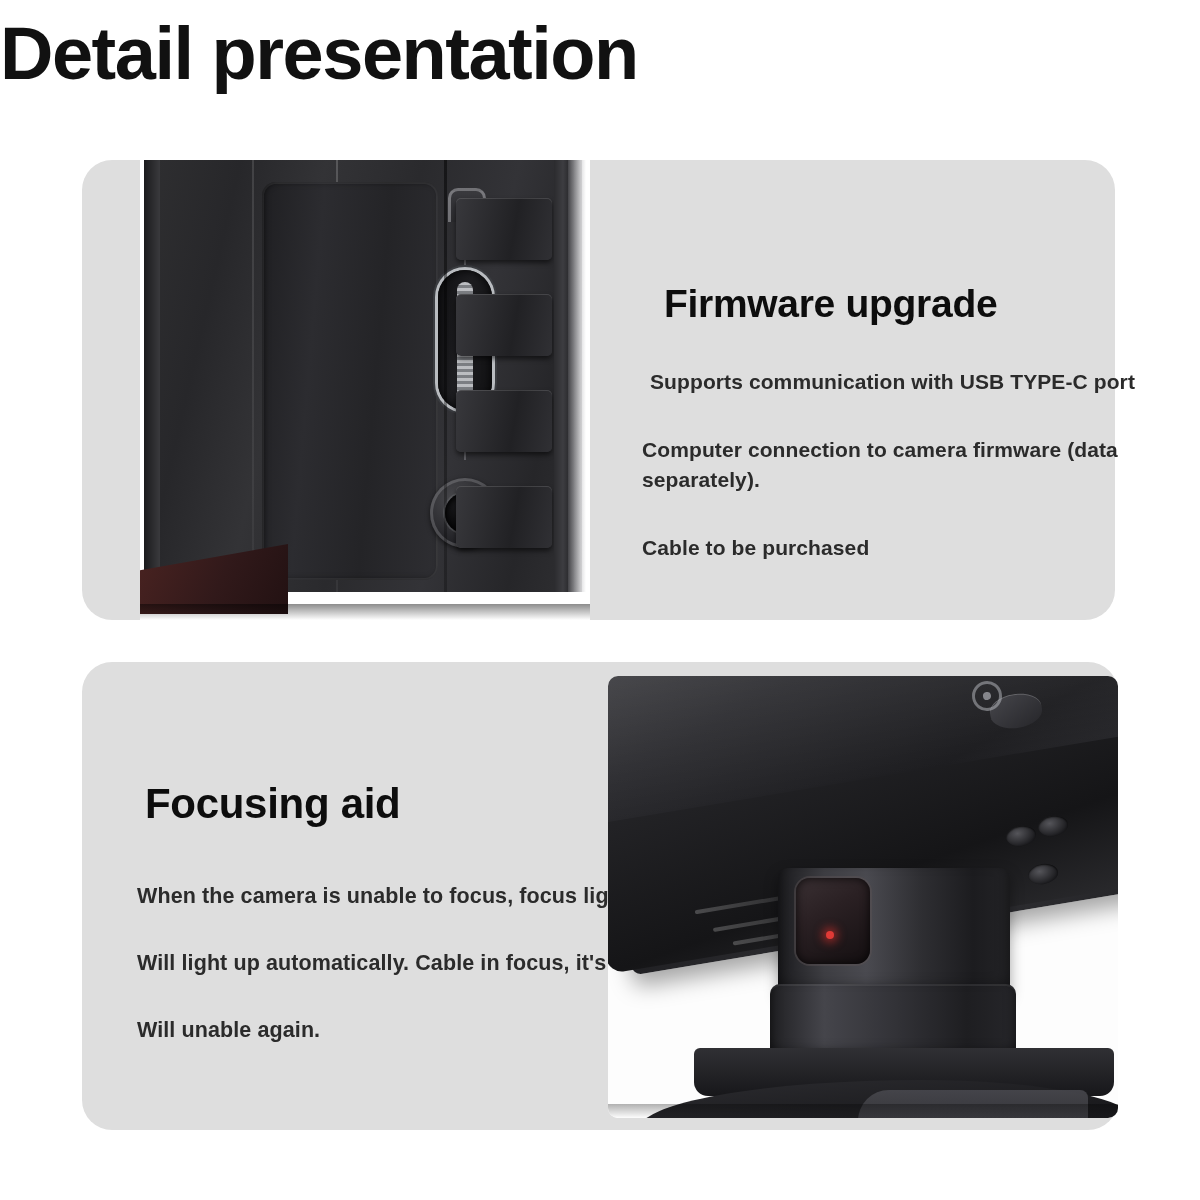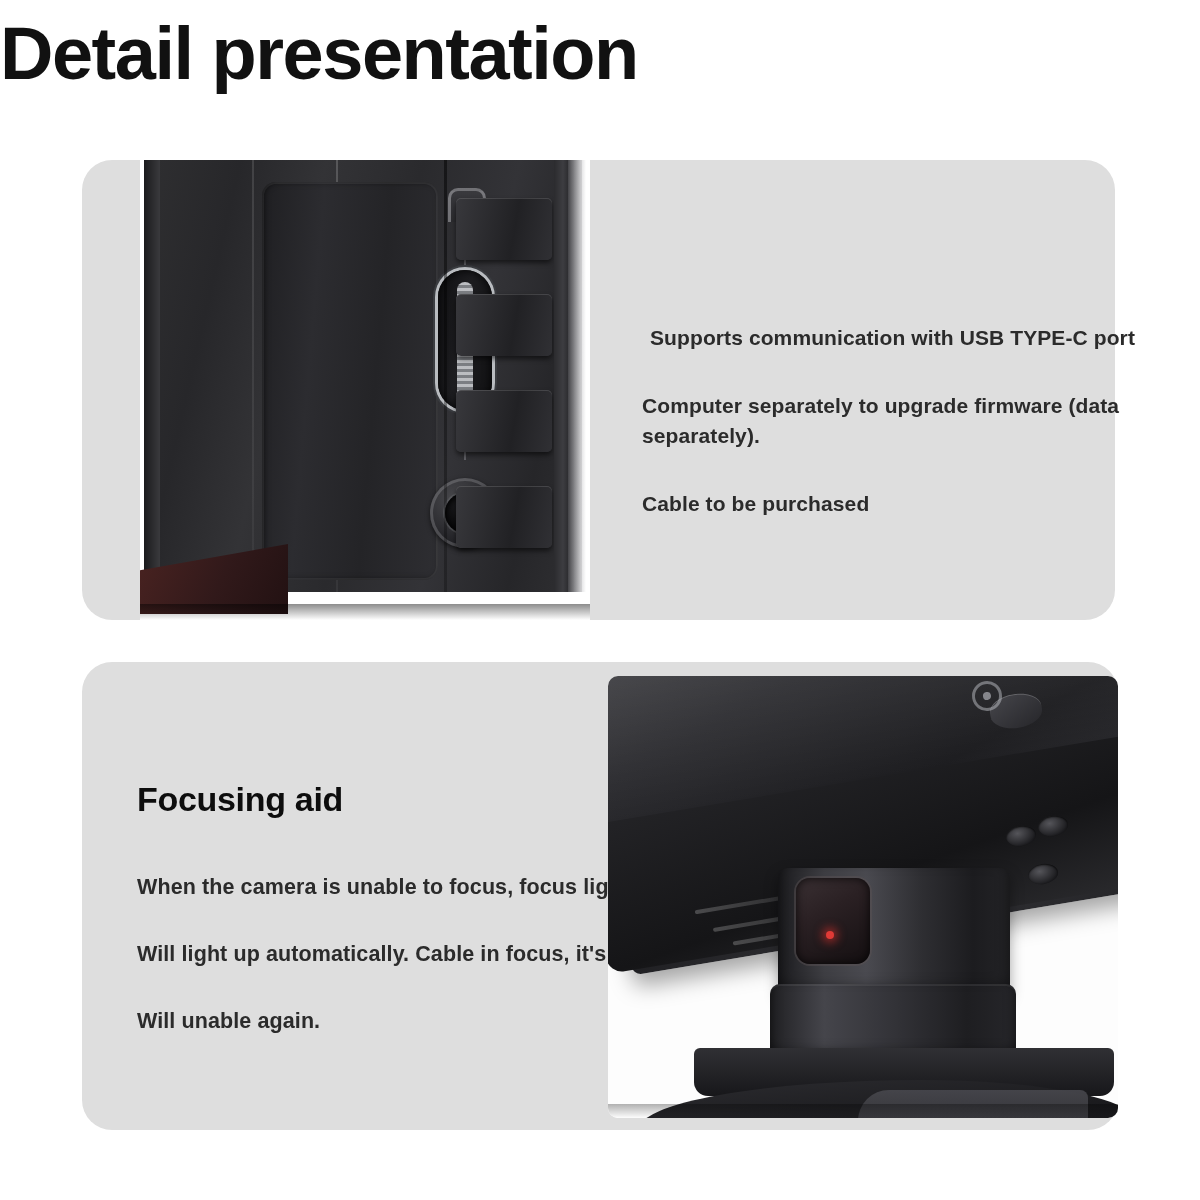--- a/index.html
+++ b/index.html
@@ -299,21 +299,21 @@
   #firmware-text{ left:560px; top:122px; width:470px; }
   #focus-text   { left:55px;  top:118px; width:500px; }
 
   .feature-heading{
     font-weight:700;
     color:#0d0d0d;
     letter-spacing:-.3px;
     white-space:nowrap;
   }
   #firmware-text .feature-heading{ font-size:39px; margin-left:22px; }
-  #focus-text   .feature-heading{ font-size:34px; margin-left:0px; }
+  #focus-text   .feature-heading{ font-size:42px; margin-left:8px; }
 
   .feature-body{ margin-top:12px; }
   .body-line{
     font-size:21px;
     font-weight:600;
     color:#2b2b2b;
     white-space:nowrap;
     letter-spacing:.1px;
   }
   #firmware-text .body-line{ margin-top:34px; }
@@ -365,23 +365,24 @@
 
         <div class="usb-right-hi"></div>
       </div>
 
       <div class="usb-wedge"></div>
       <div class="usb-floor"></div>
     </div>
   </div>
 
   <div class="text-block" id="firmware-text">
+    <div class="feature-heading">Firmware upgrade</div>
     <div class="feature-body">
       <div class="body-line first">Supports communication with USB TYPE-C port</div>
-      <div class="body-line tight">Computer separately to upgrade firmware (data</div>
+      <div class="body-line tight">Computer connection to camera firmware (data</div>
       <div class="body-line tighter">separately).</div>
       <div class="body-line tight">Cable to be purchased</div>
     </div>
   </div>
 </div>
 
 <div class="card" id="card-focus">
 
   <div class="text-block" id="focus-text">
     <div class="feature-heading">Focusing aid</div>

